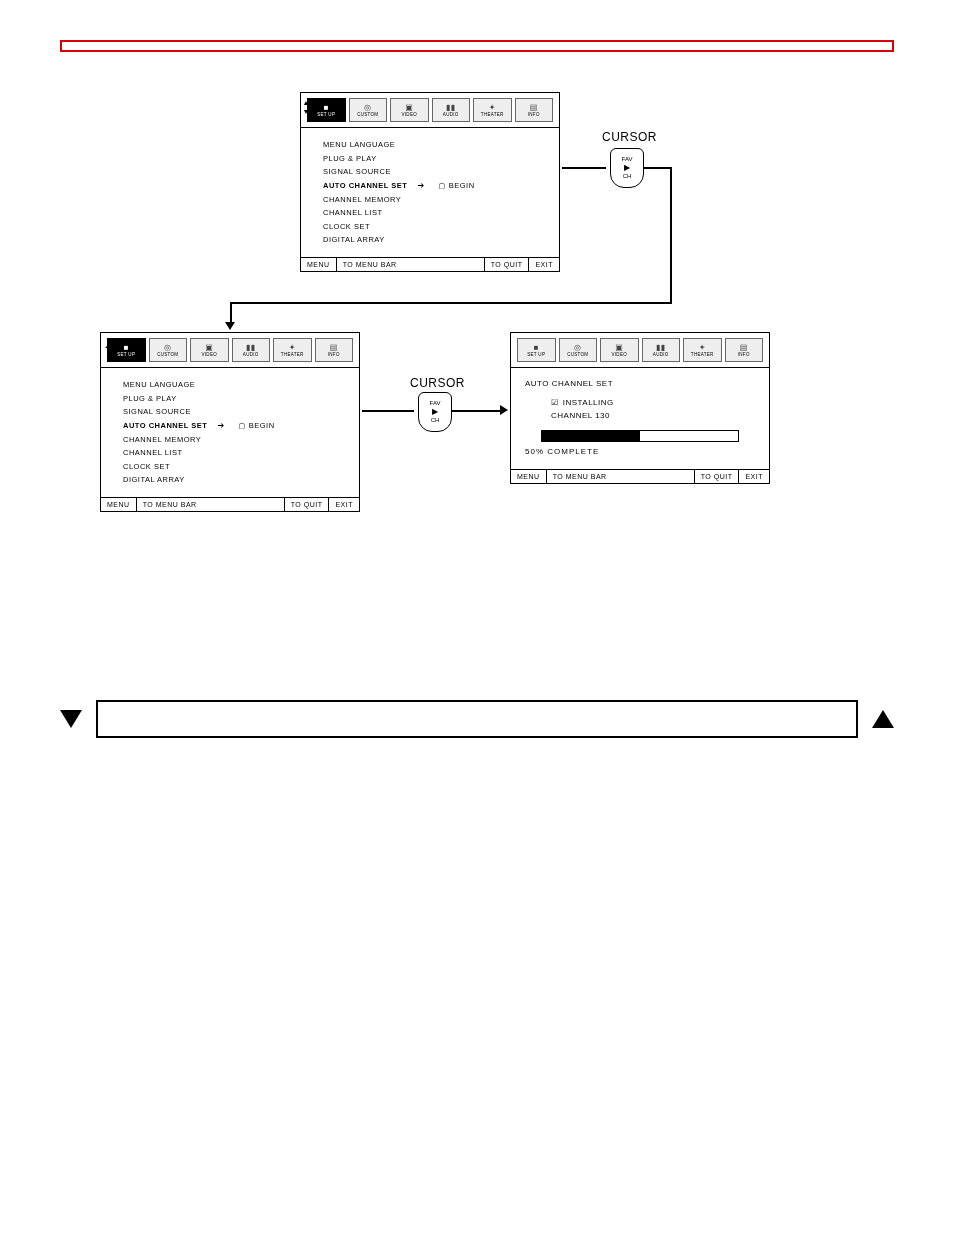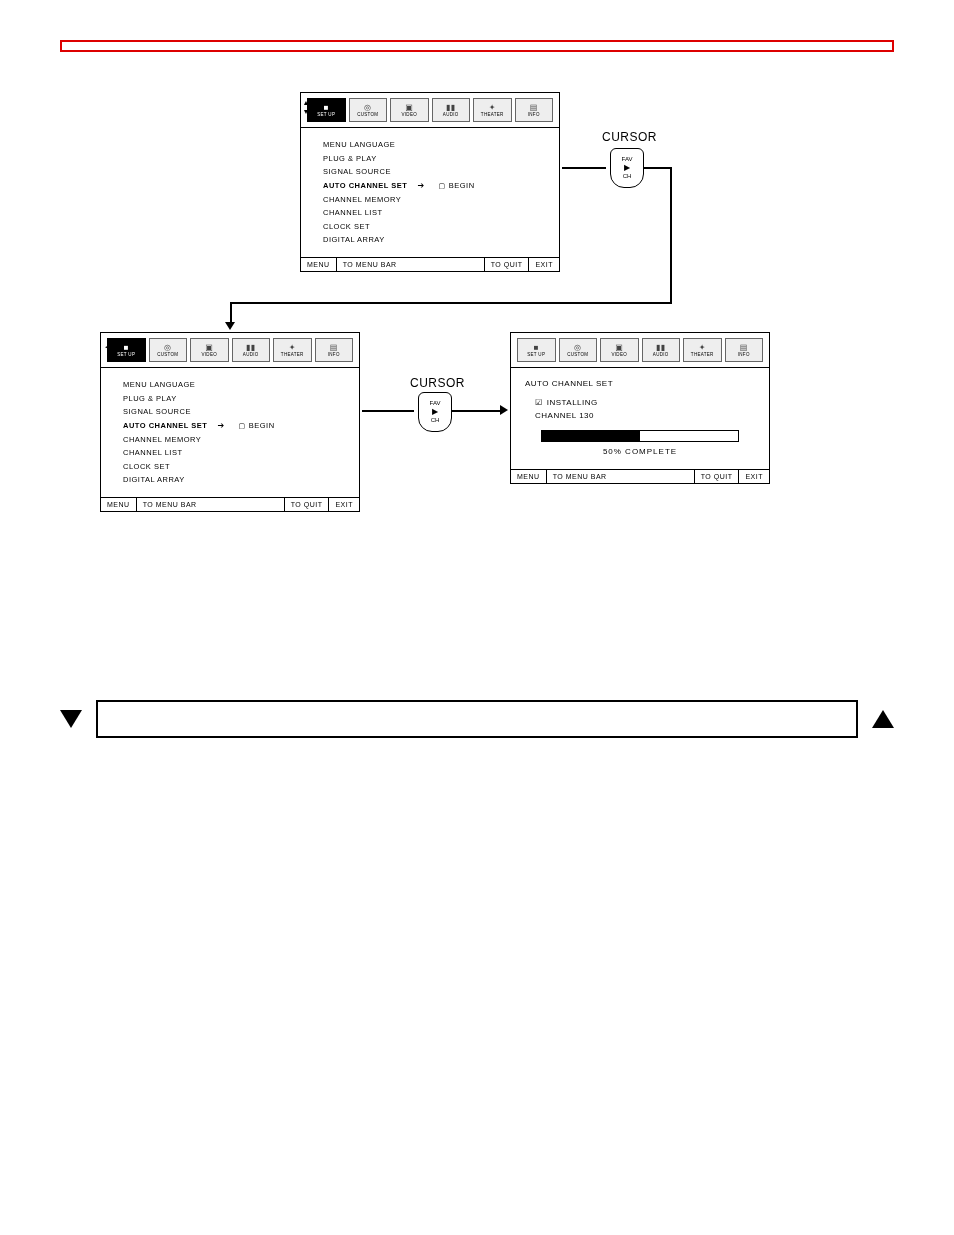--- a/index.html
+++ b/index.html
@@ -25,25 +25,25 @@
 .grow{flex:1}
 .cursor-lbl{position:absolute;font-size:12px;letter-spacing:.5px}
 .cursor-btn{position:absolute;width:32px;height:38px;border:1.5px solid #000;border-radius:6px 6px 14px 14px;display:flex;flex-direction:column;align-items:center;justify-content:center;font-size:6px;background:#fff;line-height:1.2}
 .cursor-btn .tri{font-size:8px}
 .conn{position:absolute;background:#000}
 .arrowhead{position:absolute;width:0;height:0}
 .ah-down{border-left:5px solid transparent;border-right:5px solid transparent;border-top:8px solid #000}
 .ah-right{border-top:5px solid transparent;border-bottom:5px solid transparent;border-left:8px solid #000}
 .progress-box{padding:10px 14px;font-size:8px;letter-spacing:.5px;line-height:1.6}
 .prog-title{font-size:8px;margin-bottom:6px}
-.prog-line{margin-left:10px}
+.prog-line{margin-left:26px}
 .prog-line .chk::before{content:"☑";margin-right:4px;font-size:8px}
 .bar{margin:8px 16px 4px;height:10px;border:1.5px solid #000;position:relative}
 .bar-fill{position:absolute;left:0;top:0;bottom:0;background:#000}
-.pct{text-align:center;font-size:8px;letter-spacing:1px}
+.pct{text-align:left;font-size:8px;letter-spacing:1px}
 .navrow{position:absolute;left:60px;right:60px;top:700px;display:flex;align-items:center}
 .navrow .box{flex:1;height:34px;border:2px solid #000;margin:0 14px}
 .navrow .tri{width:0;height:0}
 .navrow .tri.down{border-left:11px solid transparent;border-right:11px solid transparent;border-top:18px solid #000}
 .navrow .tri.up{border-left:11px solid transparent;border-right:11px solid transparent;border-bottom:18px solid #000}
 #panel1{left:220px;top:0}
 #panel2{left:20px;top:240}
 #panel3{left:430px;top:240}
 </style>
 </head>

